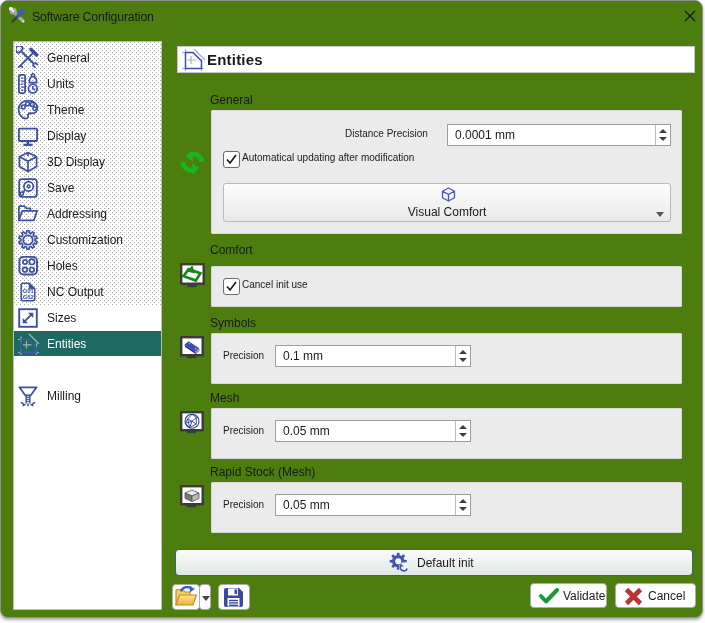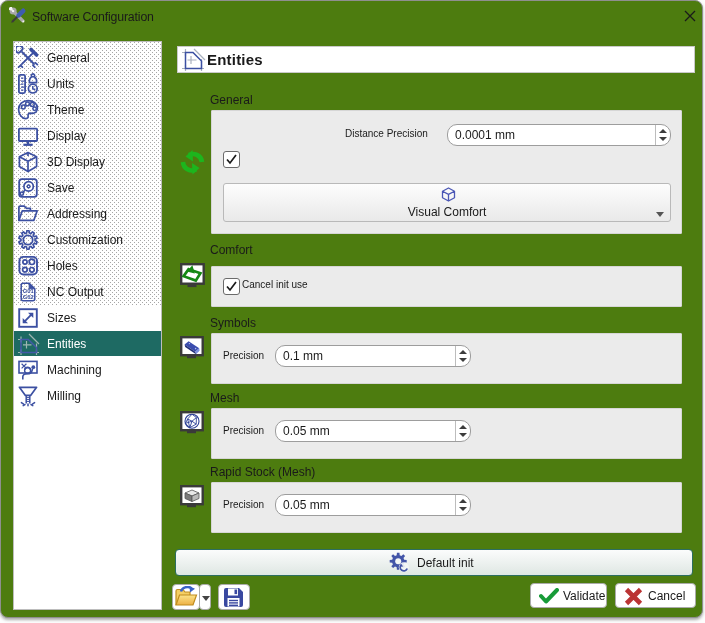--- a/index.html
+++ b/index.html
@@ -21,21 +21,21 @@
   .item.sel{background:#1e6a63;height:25px;}
   .item.sel .lbl{color:#ffffff;}
   
   #hdr{position:absolute;left:176px;top:45px;width:518px;height:27px;background:#ffffff;
        border:1px solid #c9c9c9;box-sizing:border-box;}
   #hdr b{position:absolute;left:29px;top:4px;font-size:15px;letter-spacing:0.2px;}
   
   .grp{position:absolute;left:210px;width:471px;background:#ebebeb;border:1px solid #d6d6d6;box-sizing:border-box;border-radius:1px;}
   .glabel{position:absolute;left:209px;font-size:12px;}
   
-  .spin{position:absolute;background:#ffffff;border:1px solid #9d9d9d;border-radius:10px;box-sizing:border-box;height:22px;}
+  .spin{position:absolute;background:#ffffff;border:1px solid #9d9d9d;border-radius:0;box-sizing:border-box;height:22px;}
   .spin .val{position:absolute;left:7px;top:3px;font-size:12px;}
   .spin .btns{position:absolute;right:0;top:0;bottom:0;width:14px;border-left:1px solid #bdbdbd;}
   .spin .up{position:absolute;left:3px;top:4px;width:0;height:0;border-left:4px solid transparent;border-right:4px solid transparent;border-bottom:4.5px solid #3c3c3c;}
   .spin .dn{position:absolute;left:3px;bottom:4px;width:0;height:0;border-left:4px solid transparent;border-right:4px solid transparent;border-top:4.5px solid #3c3c3c;}
   
   .cb{position:absolute;width:17px;height:17px;background:#fff;border:1px solid #6b6b6b;border-radius:3px;box-sizing:border-box;}
   
   .btn{position:absolute;background:#ffffff;border:1px solid #ababab;border-radius:4px;box-sizing:border-box;text-decoration:underline;}
   .btn .t{position:absolute;font-size:12px;}
 </style>
@@ -193,33 +193,20 @@
       </div>
     <div class="item sel" style="top:289px">
         <svg width="24" height="24" viewBox="0 0 24 24">
           <path d="M13,2 L23,12" stroke="#9eb6b1" stroke-width="1.2"></path>
           <path d="M2,7.5 h6.5 M5,4.5 v6 M2,20.5 h6 M5,17.5 v5.5 M20.5,11.5 v3.5 M17.5,20.5 h5.5 M20.5,17.5 v5.5" stroke="#9eb6b1" stroke-width="1.2" fill="none"></path>
           <path d="M5,7.5 H12.3 L20.5,15.5 V20.5 H5 Z" fill="none" stroke="#4459a8" stroke-width="1.5"></path>
           <path d="M10.5,9 v7.5 M7,12.8 h8.5" stroke="#9eb6b1" stroke-width="1.2"></path>
         </svg>
         <div class="lbl">Entities</div>
       </div>
-    <div class="item" style="top:315px">
-        <svg width="24" height="24" viewBox="0 0 24 24">
-          <g stroke="#3c50a2" fill="none">
-            <rect x="3" y="3.4" width="18" height="11.6" stroke-width="1.6"></rect>
-            <path d="M5.6,5.8 L10.4,10.4 M10.4,5.8 L5.6,10.4" stroke-width="1.2"></path>
-            <circle cx="11.6" cy="12.6" r="3" stroke-width="1.4"></circle>
-            <path d="M8.8,11.6 a2.9 2.9 0 0 1 5.6,0" stroke-width="1.8"></path>
-            <path d="M6.8,21.6 V18.8 Q6.8,15.8 11.6,15.8 Q15.2,15.8 15.7,13.6 L16.6,10.8" stroke-width="1.6"></path>
-            <circle cx="17.3" cy="9.2" r="1.9" fill="#3c50a2" stroke="none"></circle>
-          </g>
-        </svg>
-        <div class="lbl">Machining</div>
-      </div>
     <div class="item" style="top:341px">
         <svg width="24" height="24" viewBox="0 0 24 24">
           <g stroke="#3c50a2" fill="none">
             <path d="M3.4,3.3 H20.6 L14.6,11.4 H9.4 Z" stroke-width="1.7" stroke-linejoin="round"></path>
             <path d="M10.2,11.4 V19.6 M13.8,11.4 V19.6" stroke-width="1.5"></path>
             <path d="M10.2,13.4 h3.6 M10.2,15.4 h3.6 M10.2,17.4 h3.6" stroke-width="1"></path>
             <path d="M5.4,18.6 L7.6,20.2 M18.6,18.6 L16.4,20.2 M7.2,21.6 L9,20.6 M16.8,21.6 L15,20.6 M12,20 V21.8" stroke-width="1.5" stroke-linecap="round"></path>
           </g>
         </svg>
         <div class="lbl">Milling</div>
@@ -243,20 +230,21 @@
     <div class="val">0.0001 mm</div>
     <div class="btns">
         <div class="up"></div>
         <div class="dn"></div>
       </div>
   </div>
   <div class="cb" style="left:222px;top:150px"></div>
   <svg class="abs" style="left:224px;top:152px" width="13" height="13" viewBox="0 0 13 13">
     <path d="M2,6.5 L5,10 L11,2" stroke="#1a1a1a" stroke-width="1.7" fill="none"></path>
   </svg>
+  <div class="txt" style="left:241px;top:151px">Automatical updating after modification</div>
   <div class="btn" style="left:222px;top:182px;width:448px;height:39px;background:linear-gradient(#fdfdfd,#e9e9e9);border-color:#b9b9b9;border-radius:3px">
     <svg class="abs" style="left:217px;top:3px" width="15" height="15" viewBox="0 0 15 15">
       <path d="M7.5,1 L13.5,4.2 V10.8 L7.5,14 L1.5,10.8 V4.2 Z M1.5,4.2 L7.5,7.4 L13.5,4.2 M7.5,7.4 V14" fill="none" stroke="#4b57b5" stroke-width="1.3" stroke-linejoin="round"></path>
     </svg>
     <div class="t" style="left:0;right:0;top:21px;text-align:center">Visual Comfort</div>
     <div class="abs" style="right:6px;bottom:4px;width:0;height:0;border-left:4px solid transparent;border-right:4px solid transparent;border-top:5px solid #555;"></div>
   </div>
 
   <svg class="abs" style="left:179px;top:148px" width="25" height="27" viewBox="0 0 25 27">
     <path d="M22,13 A9 9 0 0 0 9,6" fill="none" stroke="#1db51d" stroke-width="4.6"></path>

